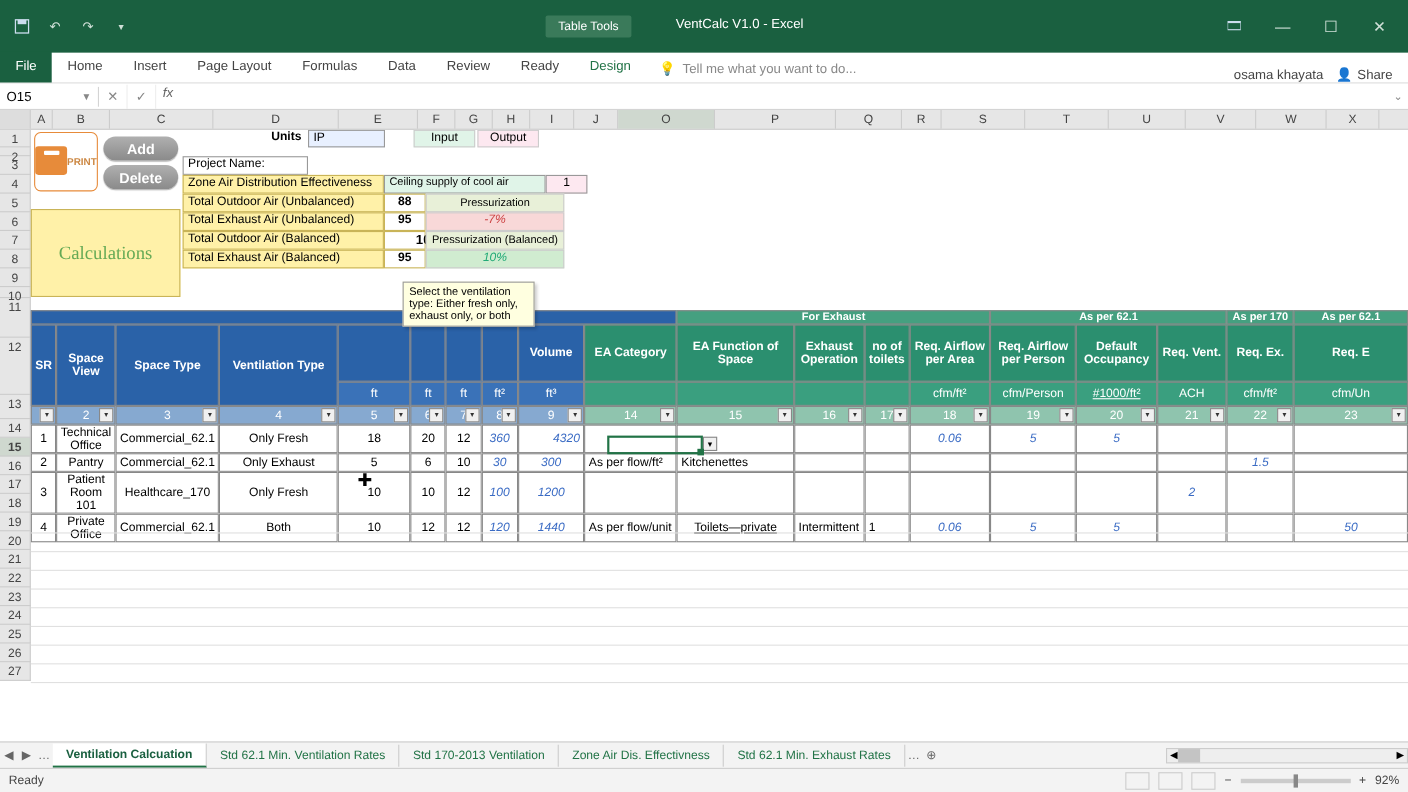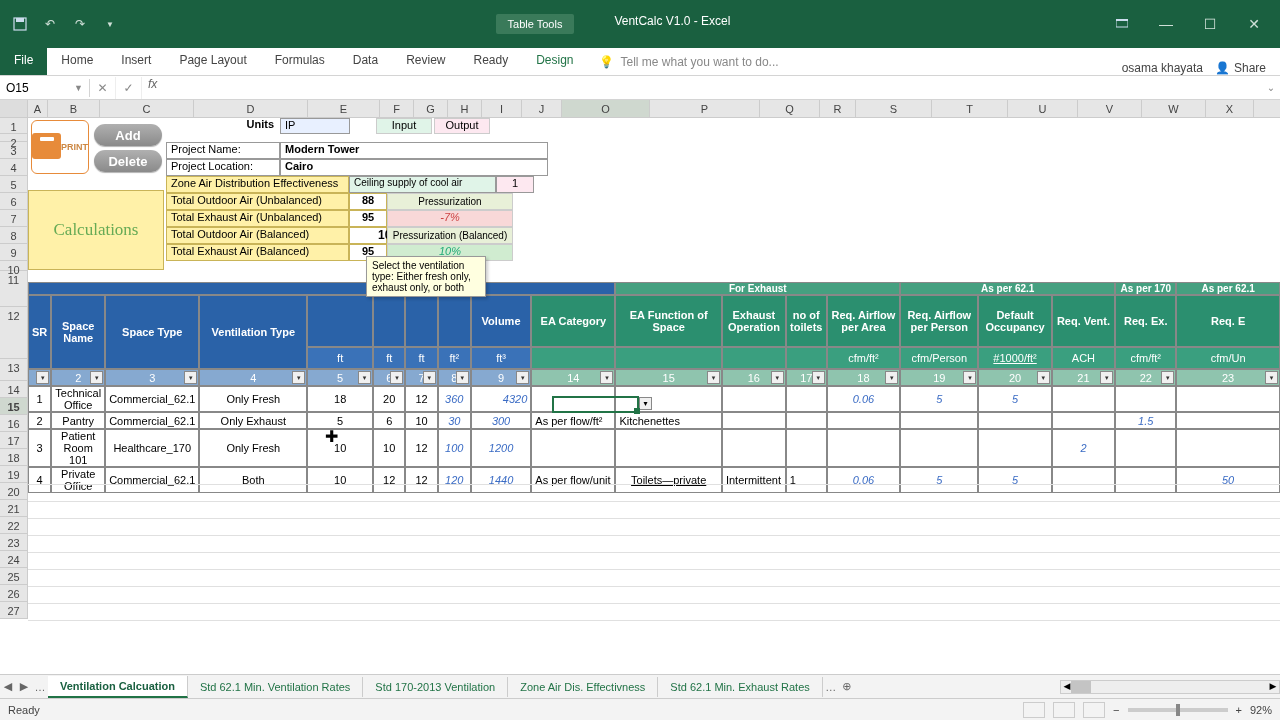--- a/index.html
+++ b/index.html
@@ -257,25 +257,20 @@
       <div class="icon"></div>
       <span>PRINT</span>
     </div>
     <div class="add-btn">Add</div>
     <div class="del-btn">Delete</div>
     <div class="calc-label">Calculations</div>
 
     <div class="info-block">
       <div class="info-row">
           <div class="info-lbl">Project Name:</div>
-          <div class="info-val">Modern Tower</div>
-        </div>
-      <div class="info-row">
-          <div class="info-lbl">Project Location:</div>
-          <div class="info-val">Cairo</div>
         </div>
       <div class="info-row">
         <div class="tot-lbl">Zone Air Distribution Effectiveness</div>
         <div style="width:147px;border:1px solid #999;padding:0 4px;font-size:10px;background:#e0f4e8;">Ceiling supply of cool air</div>
         <div style="width:38px;text-align:center;border:1px solid #999;font-size:11px;background:#fde8f0;">1</div>
       </div>
       <div class="info-row">
           <div class="tot-lbl">Total Outdoor Air (Unbalanced)</div>
           <div class="tot-val">88</div>
           <div class="press-lbl" style="background:#e8f0d8;">Pressurization (Unbalanced)</div>
@@ -305,21 +300,21 @@
           <tr style="height: 12px;"></tr>
           <tr style="height: 10px;">
             <td class="hdr-blue" rowspan="1" colspan="10" style="width: 534px; padding: 0px;"></td>
             <td class="hdr-green2" rowspan="1" colspan="4" style="width: 294px;">For Exhaust</td>
             <td class="hdr-green2" rowspan="1" colspan="3" style="width: 222px;">As per 62.1</td>
             <td class="hdr-green2" style="width: 64px;">As per 170</td>
             <td class="hdr-green2" rowspan="1" colspan="2" style="width: 112px;">As per 62.1</td>
           </tr>
           <tr style="height: 52px;">
             <td class="hdr-blue" rowspan="2" style="width: 20px;">SR</td>
-            <td class="hdr-blue" rowspan="2" style="width: 52px;">Space Name</td>
+            <td class="hdr-blue" rowspan="2" style="width: 52px;">Space View</td>
             <td class="hdr-blue" rowspan="2" style="width: 94px;">Space Type</td>
             <td class="hdr-blue" rowspan="2" style="width: 114px;">Ventilation Type</td>
             <td class="hdr-blue" style="width: 72px;"></td>
             <td class="hdr-blue" style="width: 34px;"></td>
             <td class="hdr-blue" style="width: 34px;"></td>
             <td class="hdr-blue" style="width: 34px;"></td>
             <td class="hdr-blue" style="width: 40px;">Volume</td>
             <td class="hdr-green" style="width: 88px;">EA Category</td>
             <td class="hdr-green" style="width: 110px;">EA Function of Space</td>
             <td class="hdr-green" style="width: 60px;">Exhaust Operation</td>

